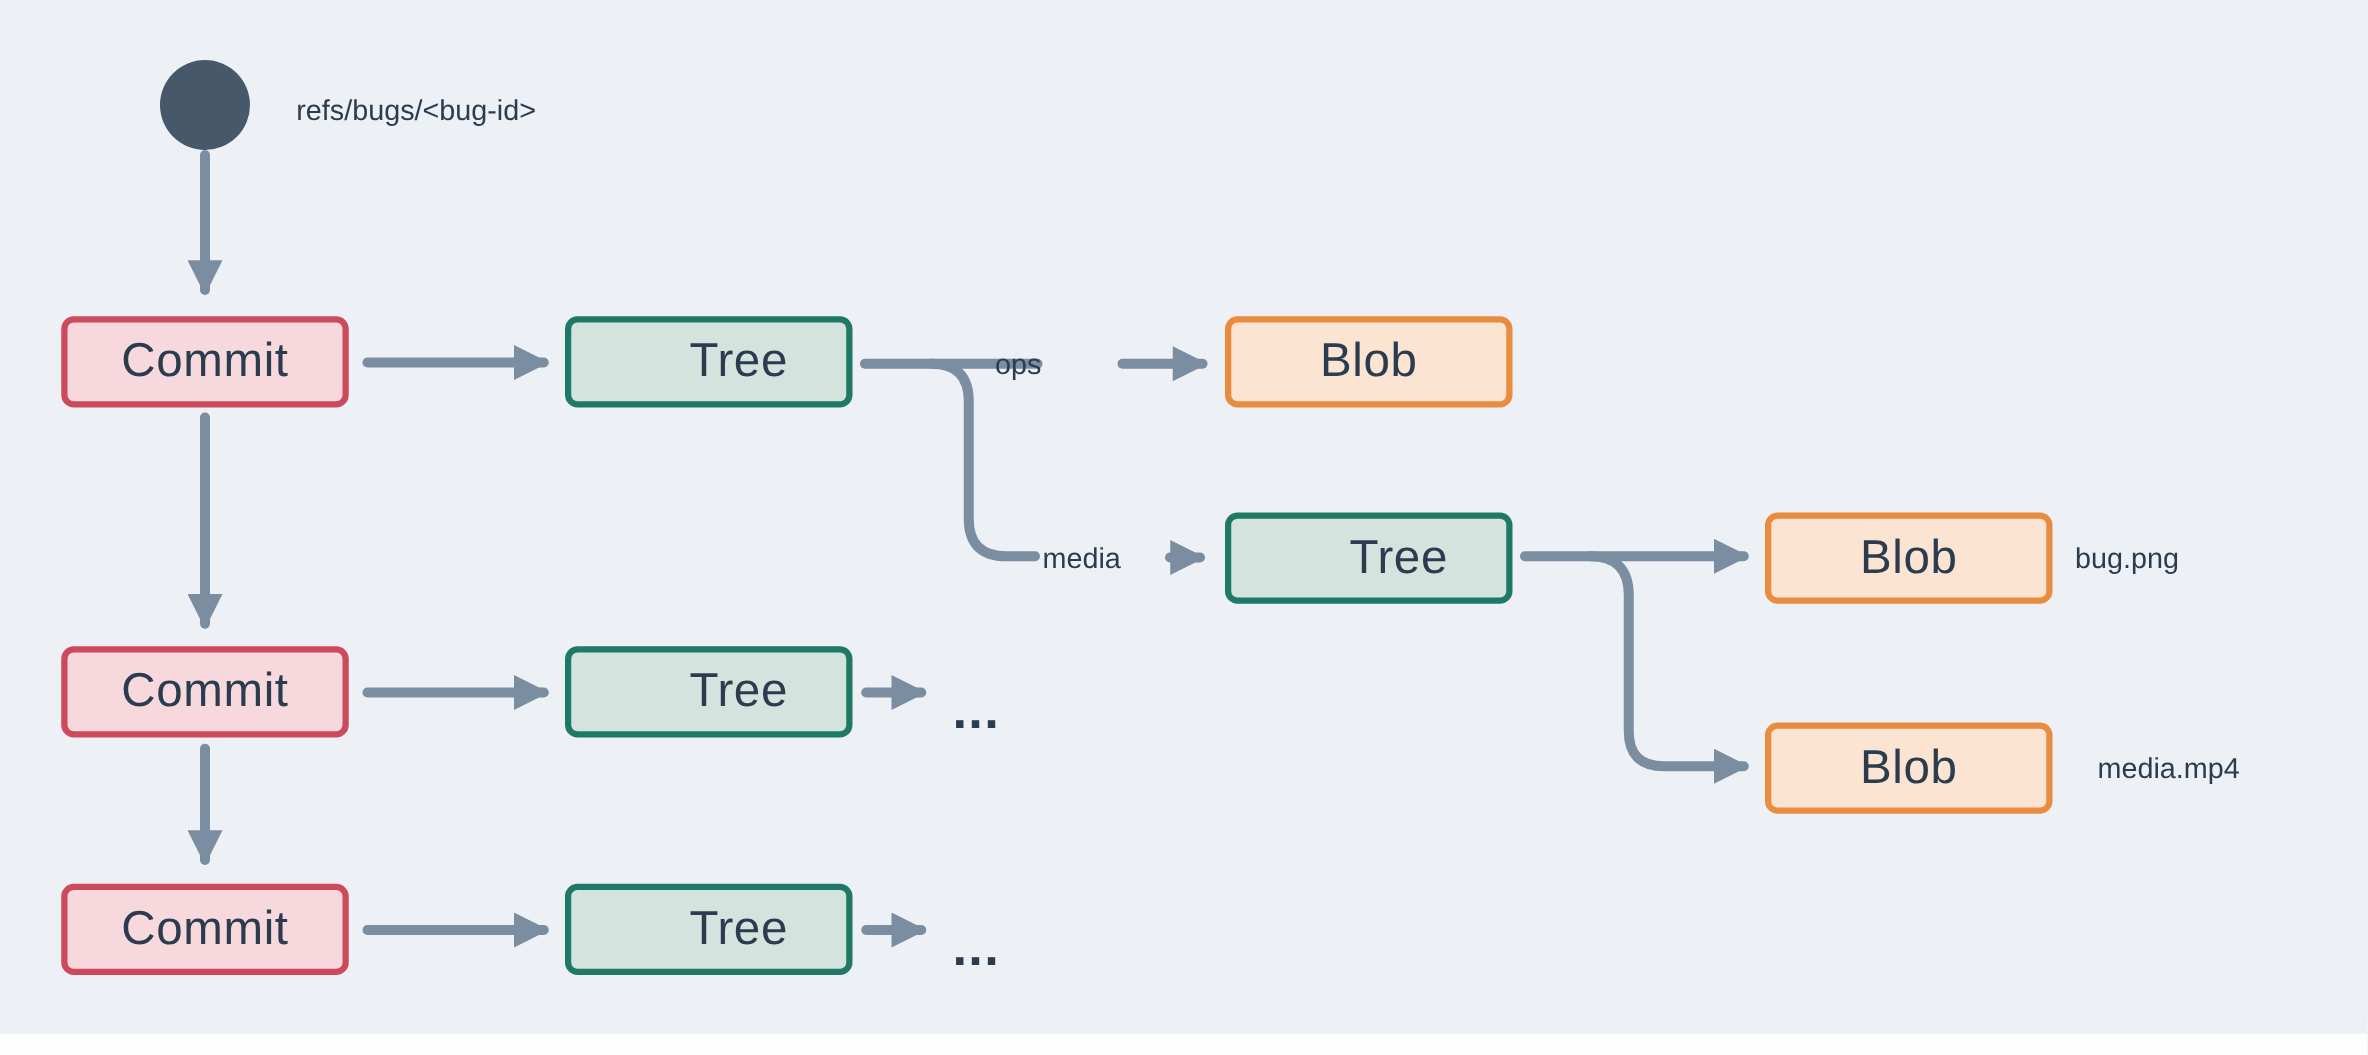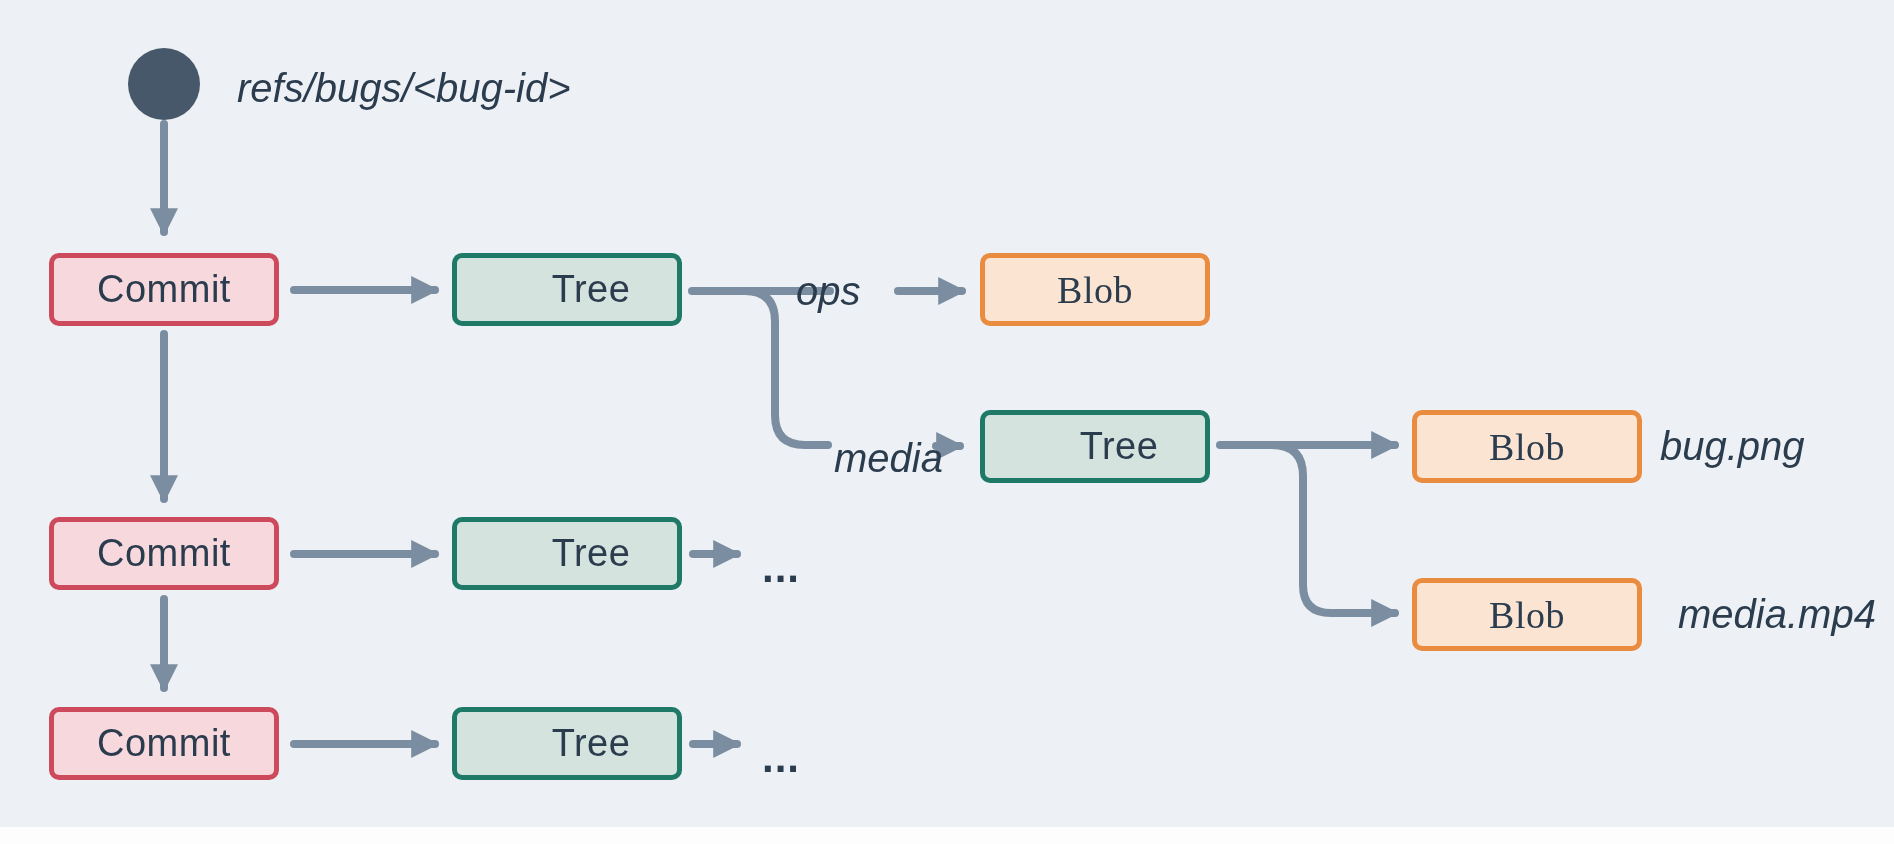--- a/index.html
+++ b/index.html
@@ -29,31 +29,30 @@
     width:230px;height:73px;
     box-sizing:border-box;
     border-radius:10px;
     border:5px solid;
     display:flex;align-items:center;justify-content:center;
     font-size:38px;color:var(--text);
     letter-spacing:0.5px;
   }
   .commit{background:var(--commit-fill);border-color:var(--commit-border);}
   .tree{background:var(--tree-fill);border-color:var(--tree-border);padding-left:48px;}
-  .blob{background:var(--blob-fill);border-color:var(--blob-border);font-family:Liberation Serif, serif;}
+  .blob{background:var(--blob-fill);border-color:var(--blob-border);}
   .ref-circle{
     position:absolute;left:128px;top:48px;
     width:72px;height:72px;border-radius:50%;
     background:var(--circle);
   }
   .lbl{
     position:absolute;
-    font-size:40px;line-height:38px;color:var(--text);
+    font-size:23px;line-height:38px;color:var(--text);
     white-space:nowrap;
-    font-style:italic;
   }
   .dots{
     position:absolute;
     font-size:42px;line-height:40px;font-weight:700;color:var(--text);
     letter-spacing:1px;
   }
   .footer-strip{
     position:absolute;left:0;bottom:0;width:100%;height:17px;
     background:#fdfdfe;
   }
@@ -101,21 +100,21 @@
   <div class="node tree" style="left:452px;top:517px;">Tree</div>
   <div class="node tree" style="left:452px;top:707px;">Tree</div>
 
   <div class="node blob" style="left:980px;top:253px;">Blob</div>
   <div class="node tree" style="left:980px;top:410px;">Tree</div>
 
   <div class="node blob" style="left:1412px;top:410px;">Blob</div>
   <div class="node blob" style="left:1412px;top:578px;">Blob</div>
 
   <span class="lbl" style="left:796px;top:272px;">ops</span>
-  <span class="lbl" style="left:834px;top:427px;margin-top:12px;">media</span>
+  <span class="lbl" style="left:834px;top:427px;">media</span>
 
   <span class="lbl" style="left:1660px;top:427px;">bug.png</span>
   <span class="lbl" style="left:1678px;top:595px;">media.mp4</span>
 
   <span class="dots" style="left:762px;top:548px;">...</span>
   <span class="dots" style="left:762px;top:738px;">...</span>
 
   <div class="footer-strip"></div>
 </div>
 

